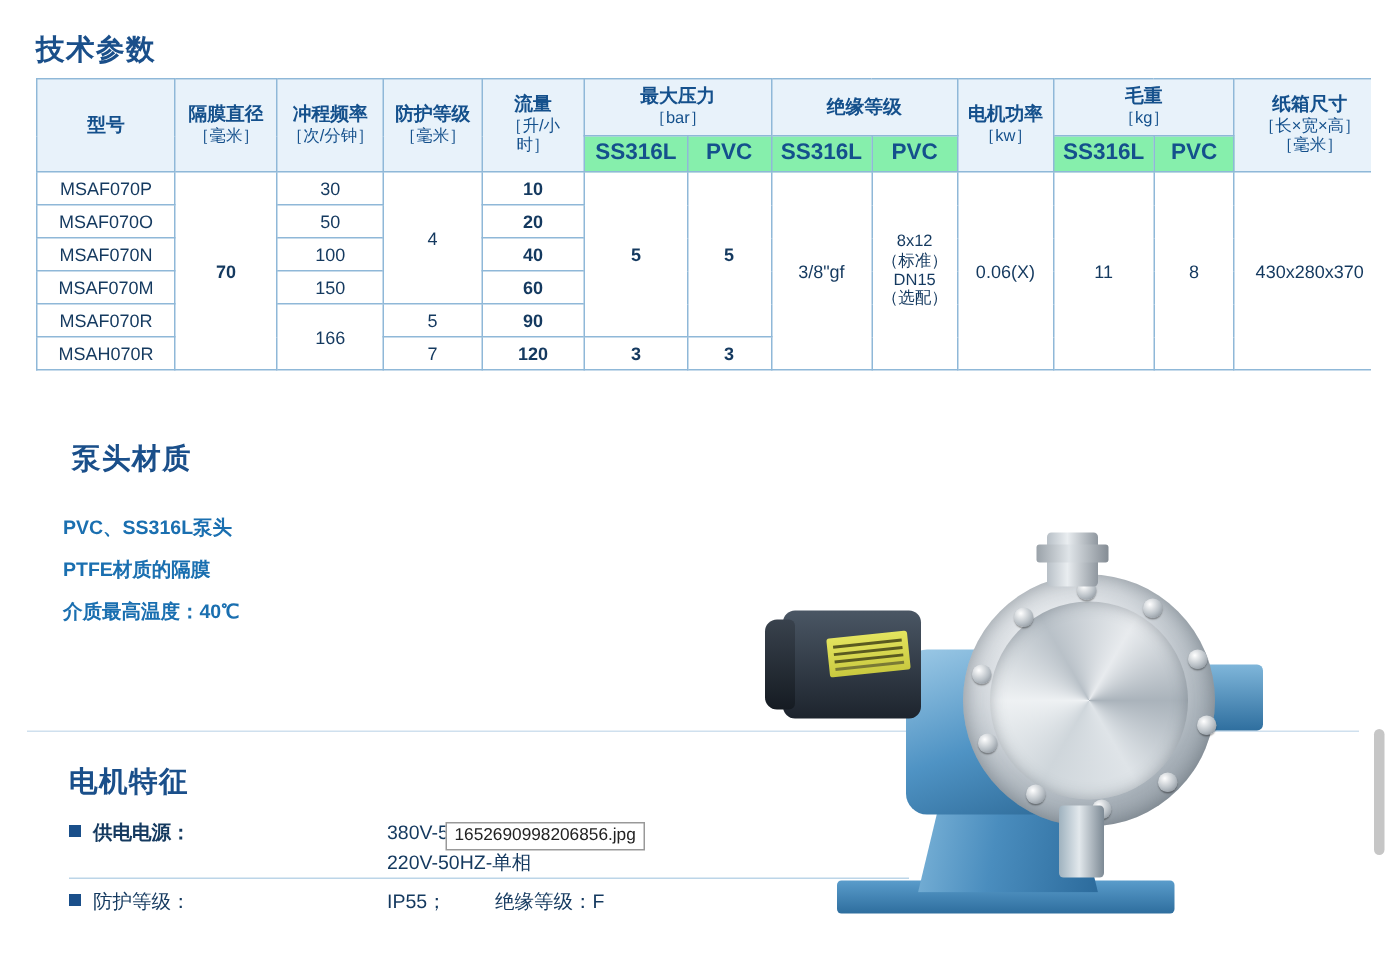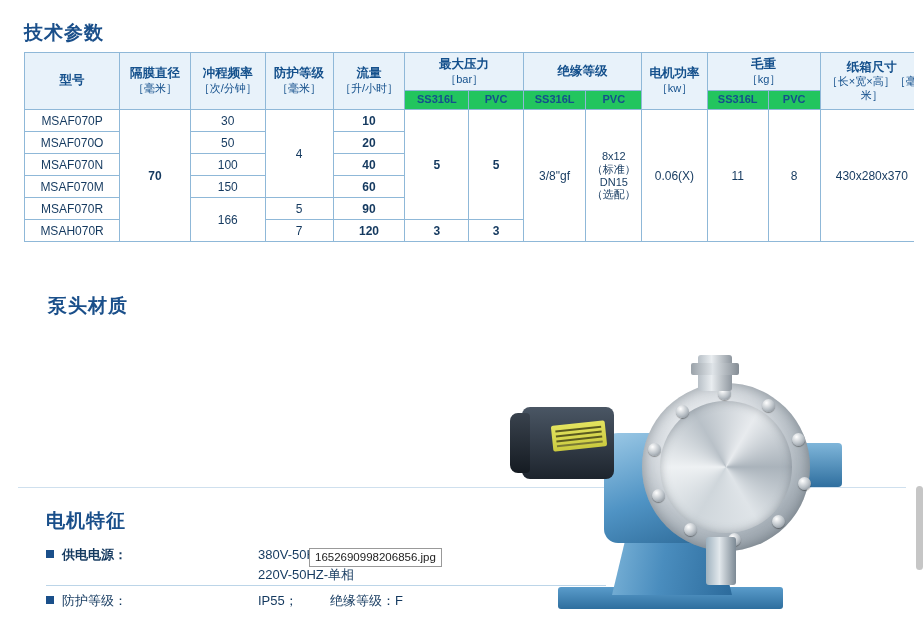--- a/index.html
+++ b/index.html
@@ -51,23 +51,23 @@
   }
   .tech-table thead th {
     background: #e8f2fa;
     color: #14508c;
     font-weight: bold;
     line-height: 1.25;
     padding: 4px 6px;
   }
   .tech-table thead th.sub {
     font-weight: bold;
-    font-size: 11px;
+    font-size: 15px;
     padding: 2px 6px;
-    background: #22c55e;
+    background: #86efac;
   }
   .hdr-line1 { display: block; font-size: 12.5px; }
   .hdr-line2 { display: block; font-size: 11px; font-weight: normal; }
   .tech-table tbody td {
     height: 21px;
     background: #ffffff;
     font-size: 12px;
   }
   td.model { width: 94px; font-size: 12.5px; }
   td.bold { font-weight: bold; }
@@ -150,21 +150,20 @@
     position: absolute;
     left: 297px;
     top: 548px;
     background: #ffffff;
     border: 1px solid #999999;
     font-size: 11.5px;
     color: #222222;
     padding: 2px 5px 3px 5px;
     font-family: "Liberation Sans", sans-serif;
     white-space: nowrap;
-    margin-left: 12px;
   }
 
   
   .pump {
     position: absolute;
     left: 500px;
     top: 355px;
     width: 400px;
     height: 285px;
   }
@@ -421,20 +420,25 @@
         <td class="model">MSAH070R</td>
         <td>7</td>
         <td class="bold">120</td>
         <td class="center-big">3</td>
         <td class="center-big">3</td>
       </tr>
     </tbody>
   </table>
 
   <div class="section-title" id="title-head">泵头材质</div>
+  <div class="material-list">
+    <div>PVC、SS316L泵头</div>
+    <div>PTFE材质的隔膜</div>
+    <div>介质最高温度：40℃</div>
+  </div>
 
   <div class="divider"></div>
 
   <div class="section-title" id="title-motor">电机特征</div>
 
   <div class="motor-row" id="motor-row-1">
     <span class="bullet"></span><span>供电电源：</span>
   </div>
   <div class="motor-val" id="motor-val-1a">380V-50HZ-三相</div>
   <div class="motor-val" id="motor-val-1b">220V-50HZ-单相</div>

